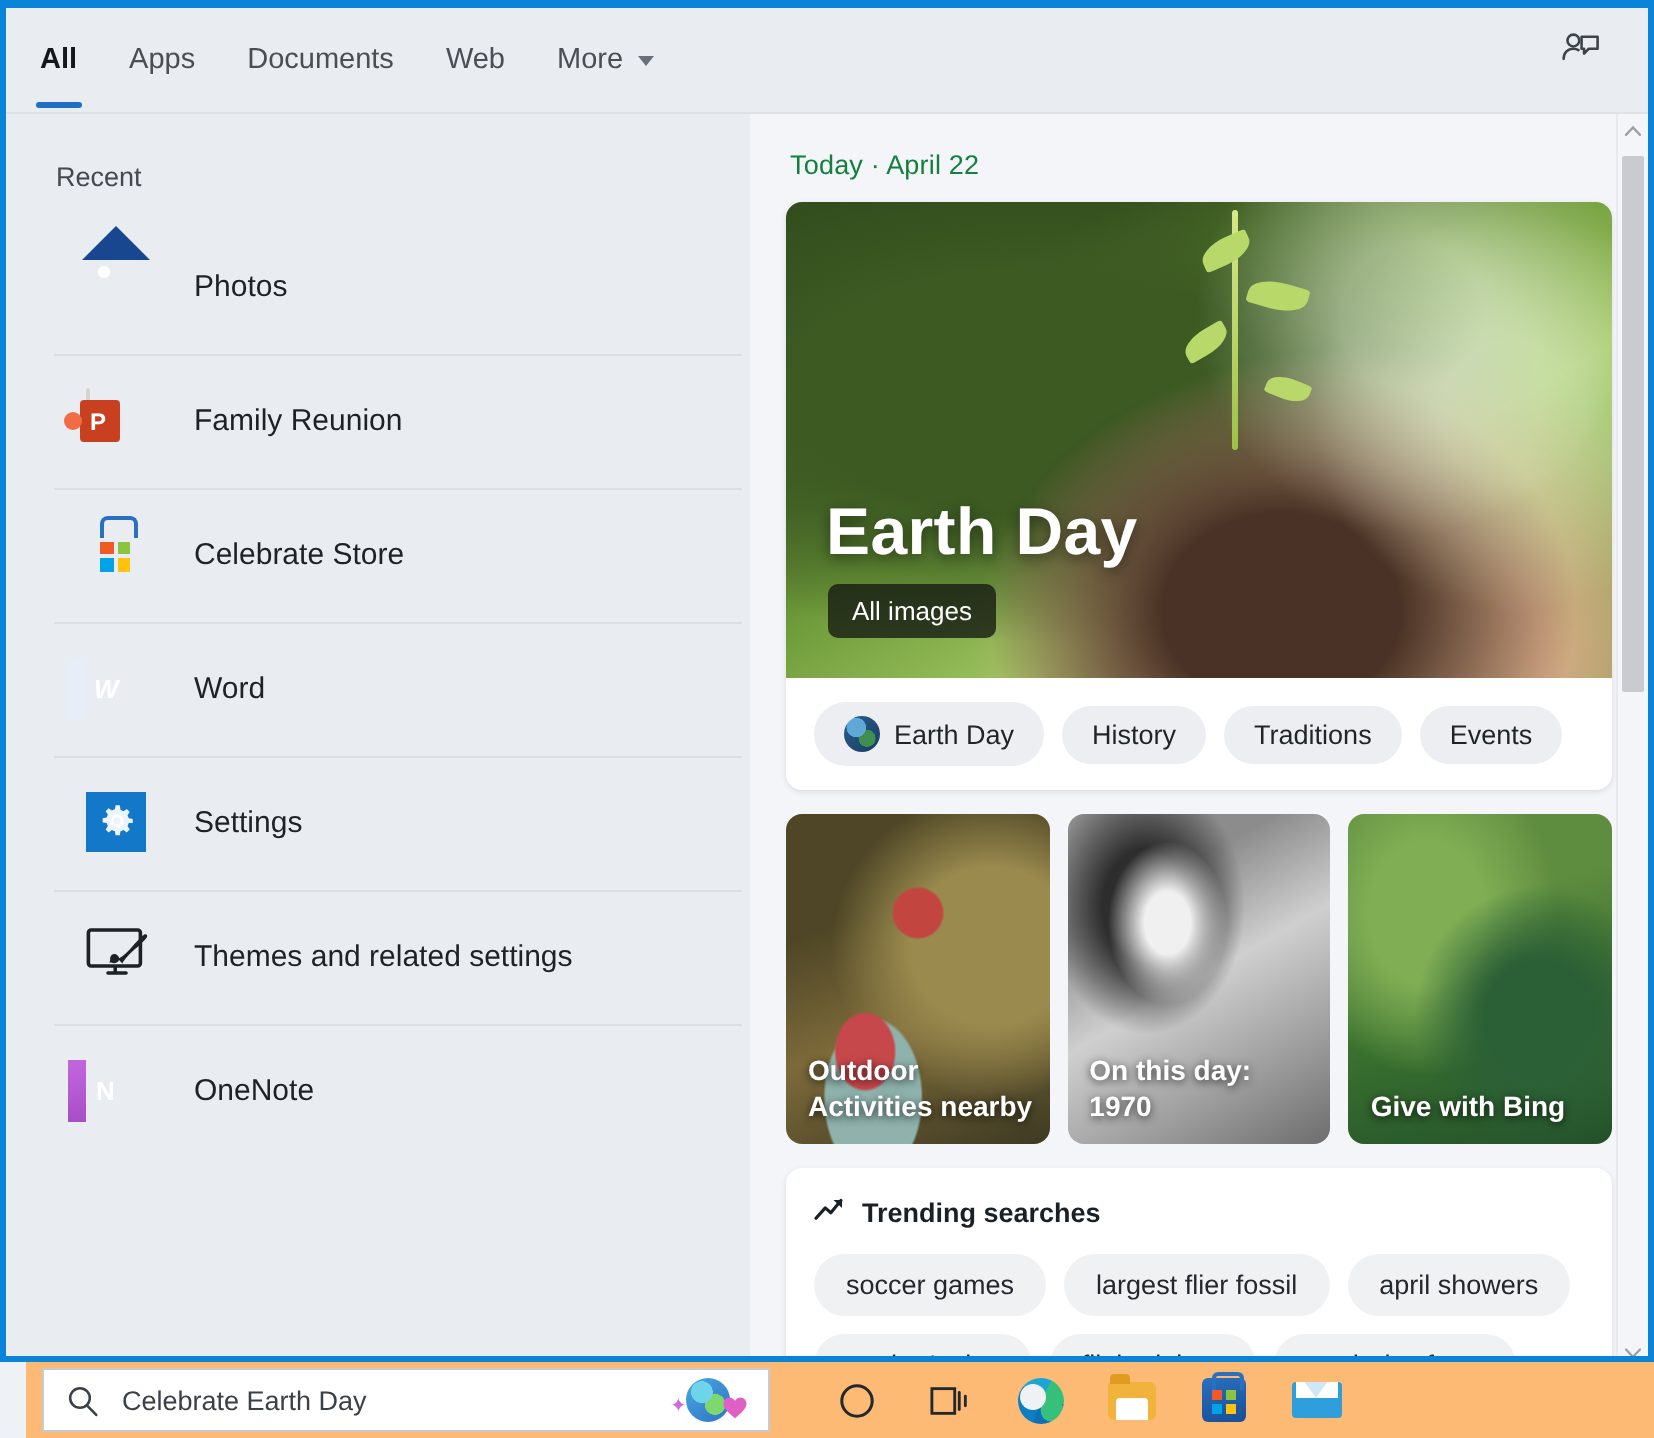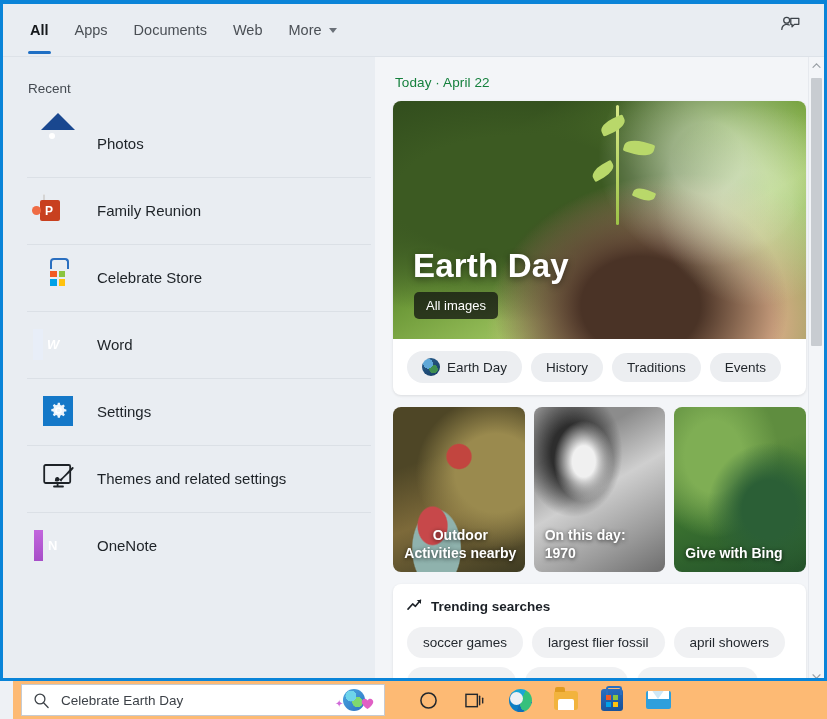--- a/index.html
+++ b/index.html
@@ -23,21 +23,21 @@
 
   
   .header {
     position: relative;
     height: 53px;
     background: #e9edf2;
     border-bottom: 1px solid #dde2e8;
     display: flex;
     align-items: center;
   }
-  .tabs { display: flex; align-items: center; height: 53px; padding-left: 14px; }
+  .tabs { display: flex; align-items: center; height: 53px; padding-left: 4px; }
   .tab {
     position: relative;
     height: 53px;
     display: flex; align-items: center;
     padding: 0 13px;
     font-size: 14.5px;
     color: #4a4f55;
     cursor: default;
     white-space: nowrap;
   }
@@ -309,21 +309,20 @@
     text-shadow: 0 1px 4px rgba(0,0,0,.72);
     line-height: 1.28;
   }
   .tile-outdoor {
     background:
       radial-gradient(ellipse at 30% 72%, #c7484a 0 11%, transparent 12%),
       radial-gradient(ellipse at 33% 86%, #8fb2ad 0 19%, transparent 20%),
       radial-gradient(circle at 50% 30%, #c2453f 0 9%, transparent 10%),
       radial-gradient(ellipse at 78% 40%, #9a8a4e 0 28%, transparent 55%),
       linear-gradient(160deg, #4e4626 0 30%, #7d6a3a 60%, #3d3a22 100%);
-    text-align: center;
   }
   .tile-bw {
     background:
       radial-gradient(ellipse at 38% 33%, #f0f0f0 0 10%, transparent 26%),
       radial-gradient(ellipse at 30% 28%, #2d2d2d 0 17%, transparent 38%),
       linear-gradient(150deg, #8c8c8c 0 25%, #cfcfcf 50%, #9a9a9a 78%, #6d6d6d 100%);
   }
   .tile-green {
     background:
       radial-gradient(ellipse at 72% 62%, #2b5f36 0 20%, transparent 46%),

